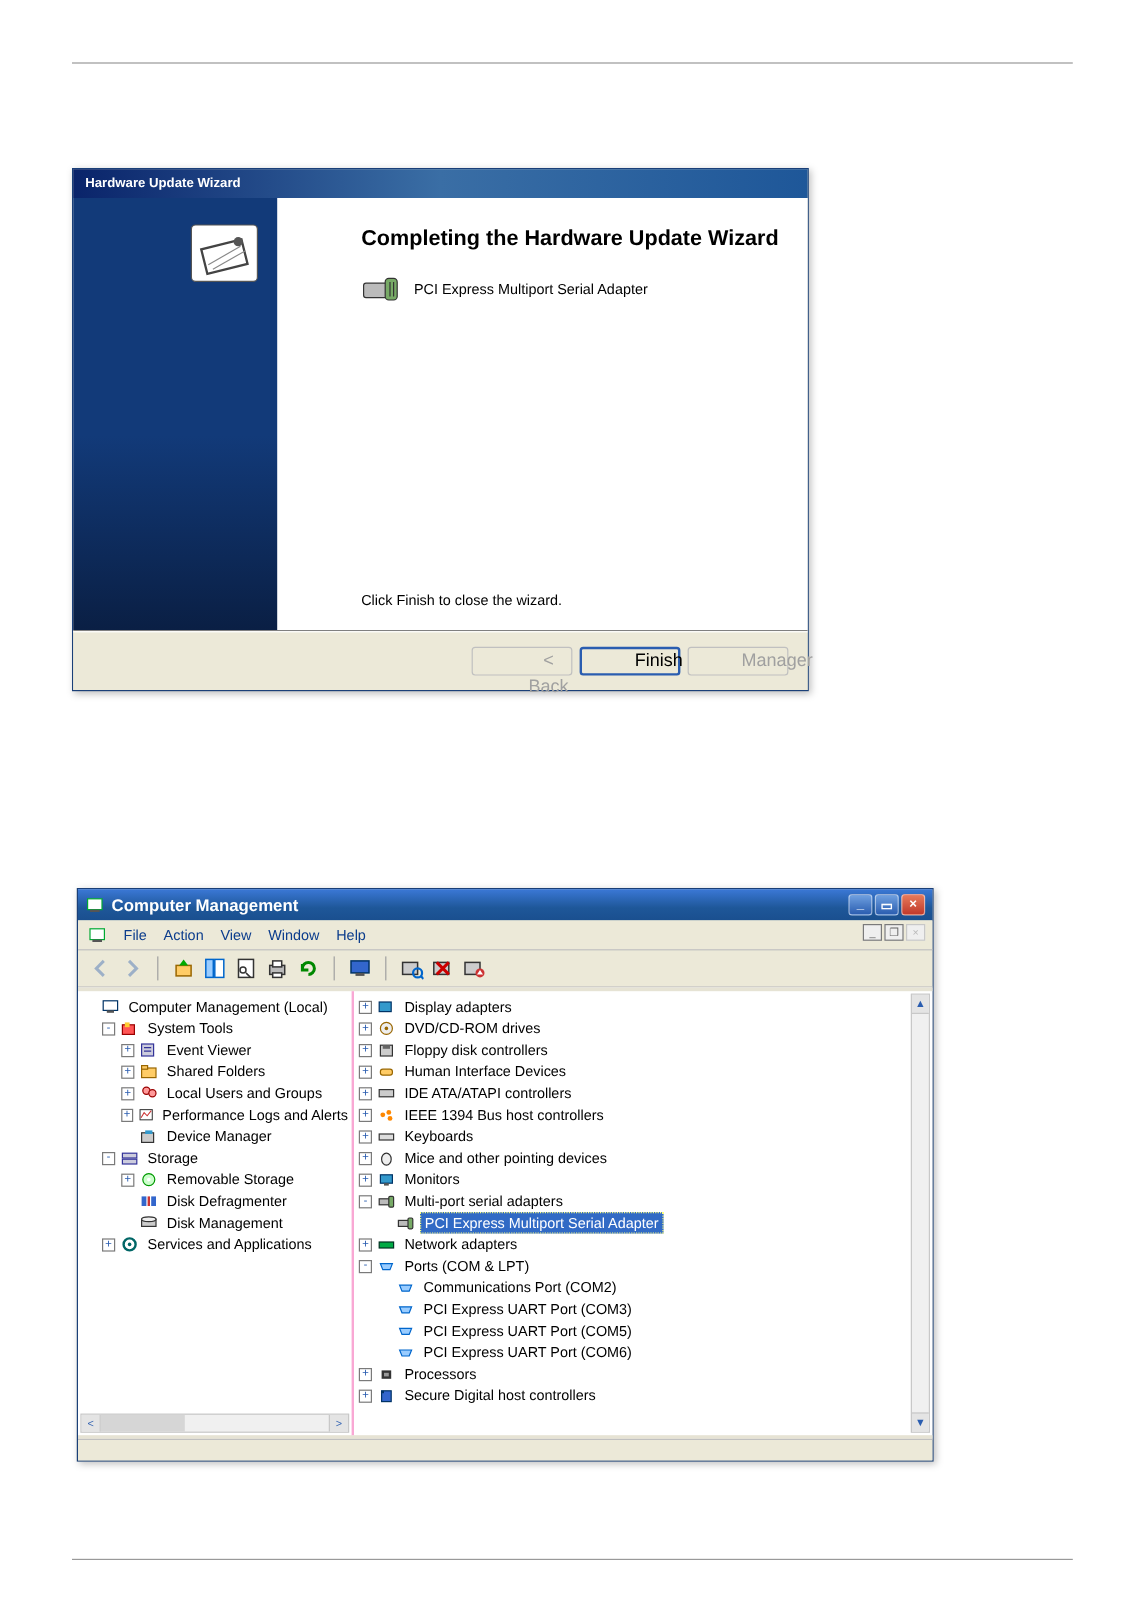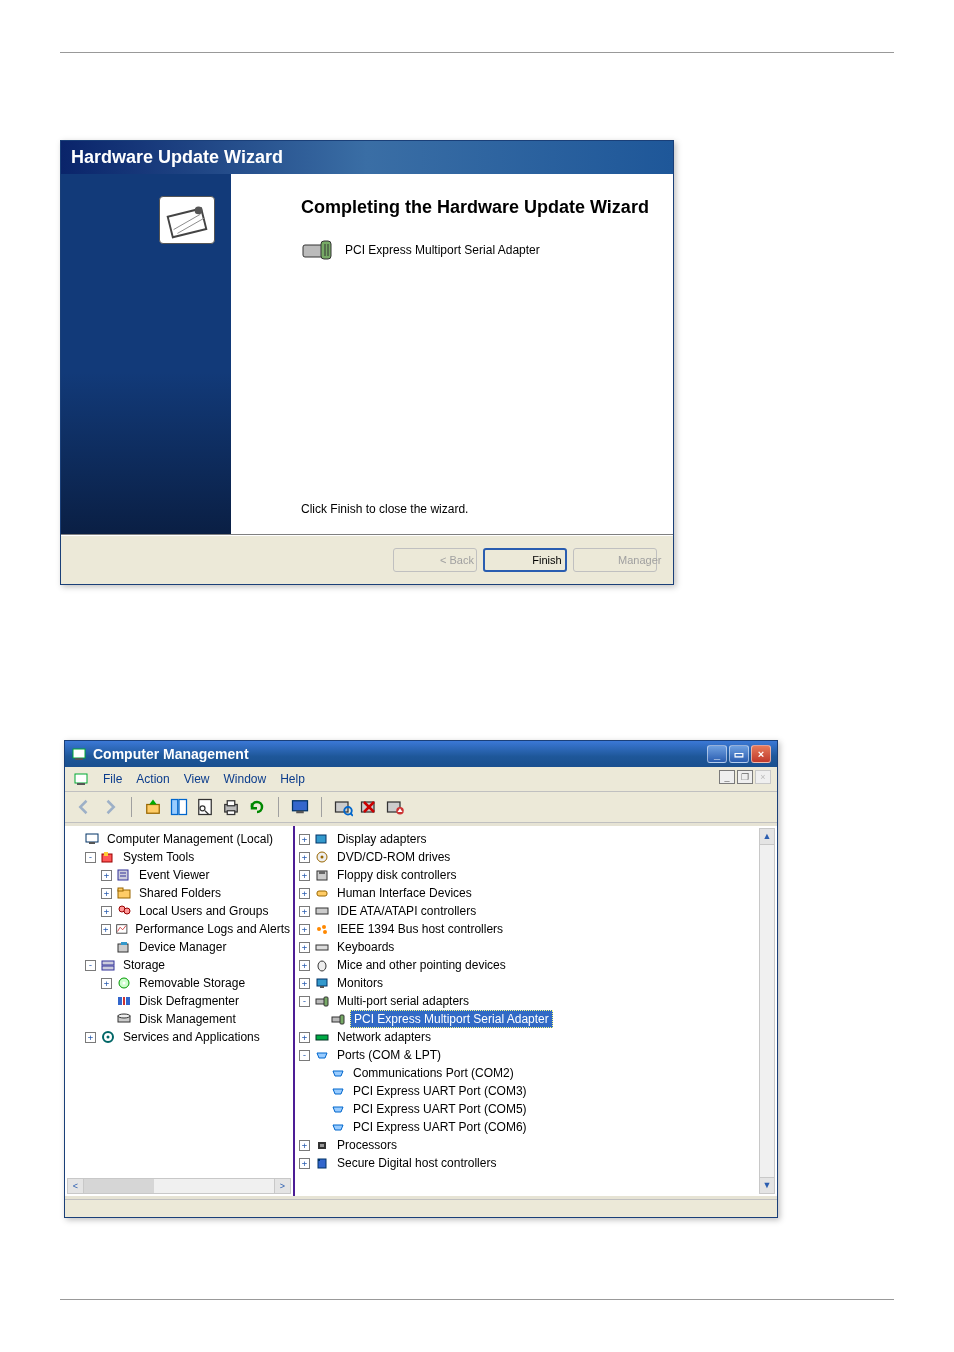--- a/index.html
+++ b/index.html
@@ -29,21 +29,21 @@
     left: 60px;
     width: 614px;
     border: 1px solid #1a3f78;
     background: #ece9d8;
     box-shadow: 2px 2px 6px rgba(0,0,0,0.25);
   }
   .wizard .titlebar {
     background: linear-gradient(to right, #0a246a 0%, #3a6ea5 50%, #1e5799 100%);
     color: #fff;
     font-weight: bold;
-    font-size: 18px;
+    font-size: 11px;
     padding: 6px 10px;
   }
   .wizard .body {
     display: flex;
     background: #fff;
     border-bottom: 1px solid #808080;
   }
   .wizard .sidepanel {
     width: 170px;
     min-height: 360px;
@@ -102,21 +102,21 @@
     background: #ece9d8;
     padding: 12px 16px;
     display: flex;
     justify-content: flex-end;
     gap: 6px;
     border-top: 1px solid #fff;
   }
   .wizbtn {
     width: 84px;
     height: 24px;
-    font-size: 11px;
+    font-size: 15px;
     background: #ece9d8;
     border: 1px solid #919b9c;
     border-radius: 3px;
     line-height: 22px;
     text-align: center;
     padding-left: 44px;
   }
   .wizbtn.disabled { color: #a0a0a0; border-color: #c0c0c0; }
   .wizbtn.default { border: 2px solid #2a5db0; line-height: 20px; }
 
@@ -208,21 +208,21 @@
   }
 
   .mmc .client {
     display: flex;
     background: #fff;
     border-top: 3px solid #e6e3d4;
     border-bottom: 3px solid #e6e3d4;
   }
   .mmc .treepane {
     width: 230px;
-    border-right: 2px solid #4c1d95;
+    border-right: 2px solid #f9a8d4;
     padding: 4px 0 4px 4px;
     position: relative;
     min-height: 370px;
   }
   .mmc .treepane .hscroll {
     position: absolute;
     left: 2px; right: 2px; bottom: 2px;
     height: 16px;
     background: #f0f0f0;
     border: 1px solid #c8c8c8;

